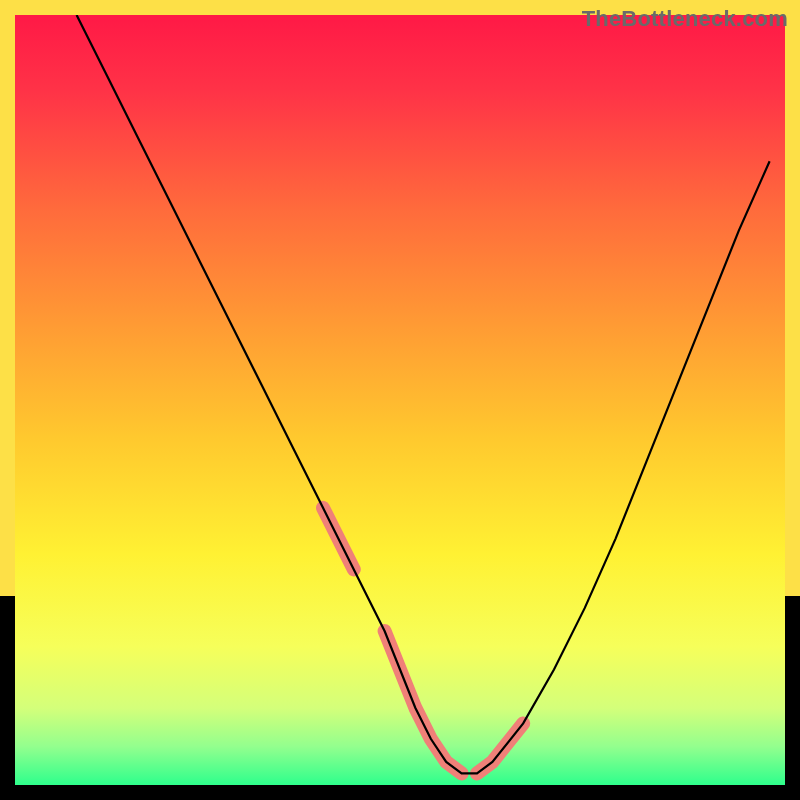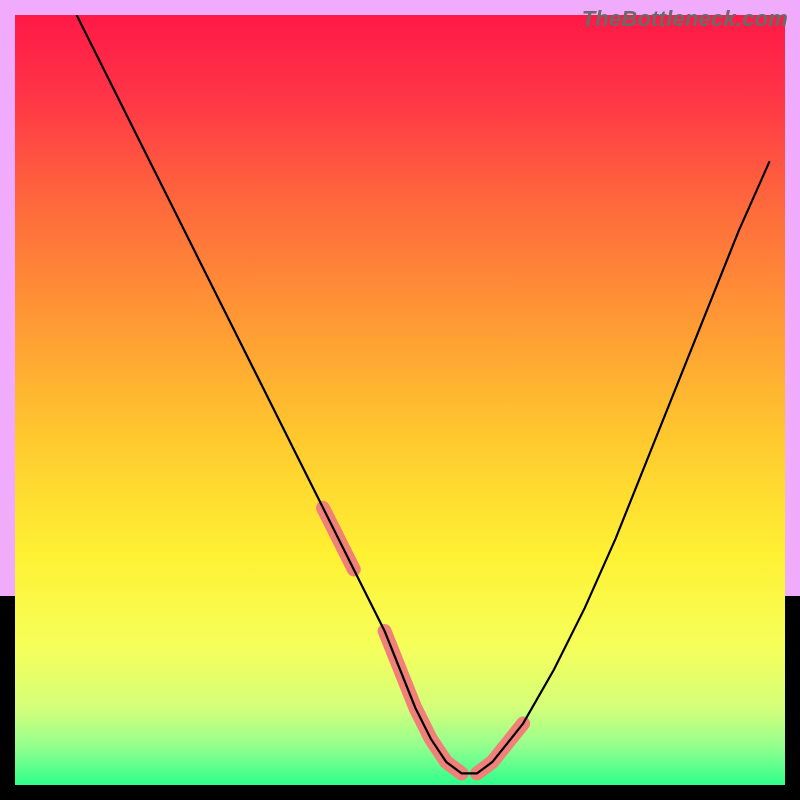--- a/index.html
+++ b/index.html
@@ -7,22 +7,21 @@
     padding: 0;
     width: 800px;
     height: 800px;
     background: #000;
     font-family: Arial, Helvetica, sans-serif;
   }
   .stage {
     position: relative;
     width: 800px;
     height: 596px;
-    background: #f0abfc;
-    font-style: italic;
+    background: #fde047;
   }
   .brand {
     position: absolute;
     top: 6px;
     right: 12px;
     color: #6a6a6a;
     font-size: 22px;
     font-weight: 600;
     letter-spacing: 0.2px;
     z-index: 3;

